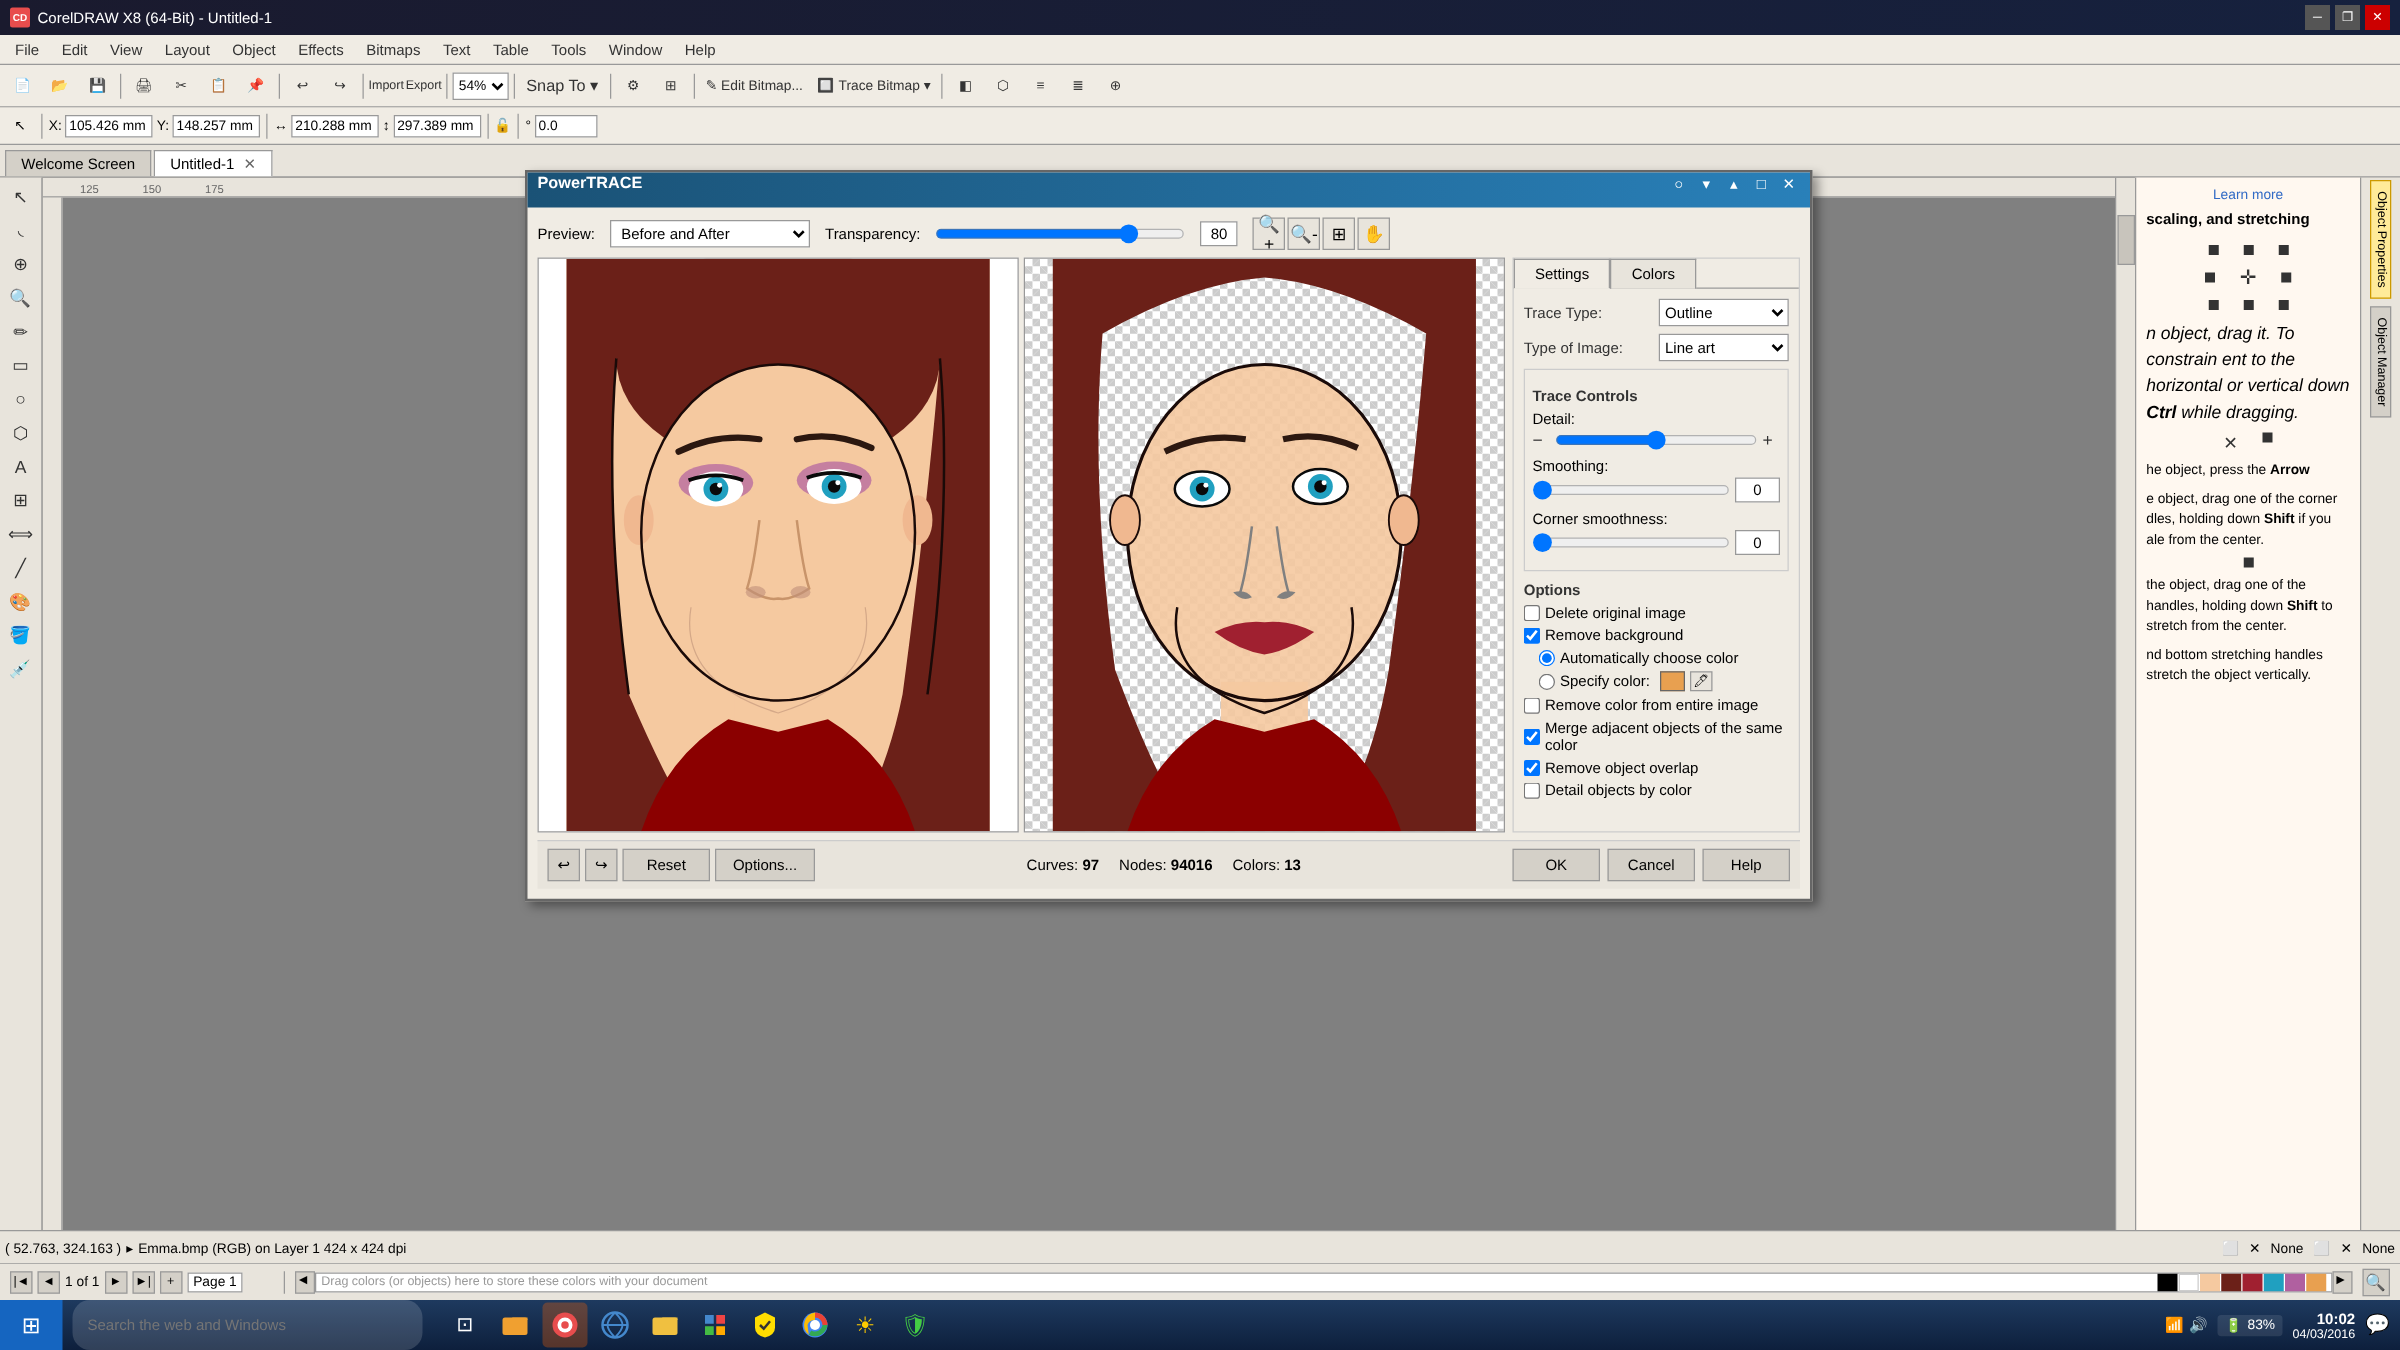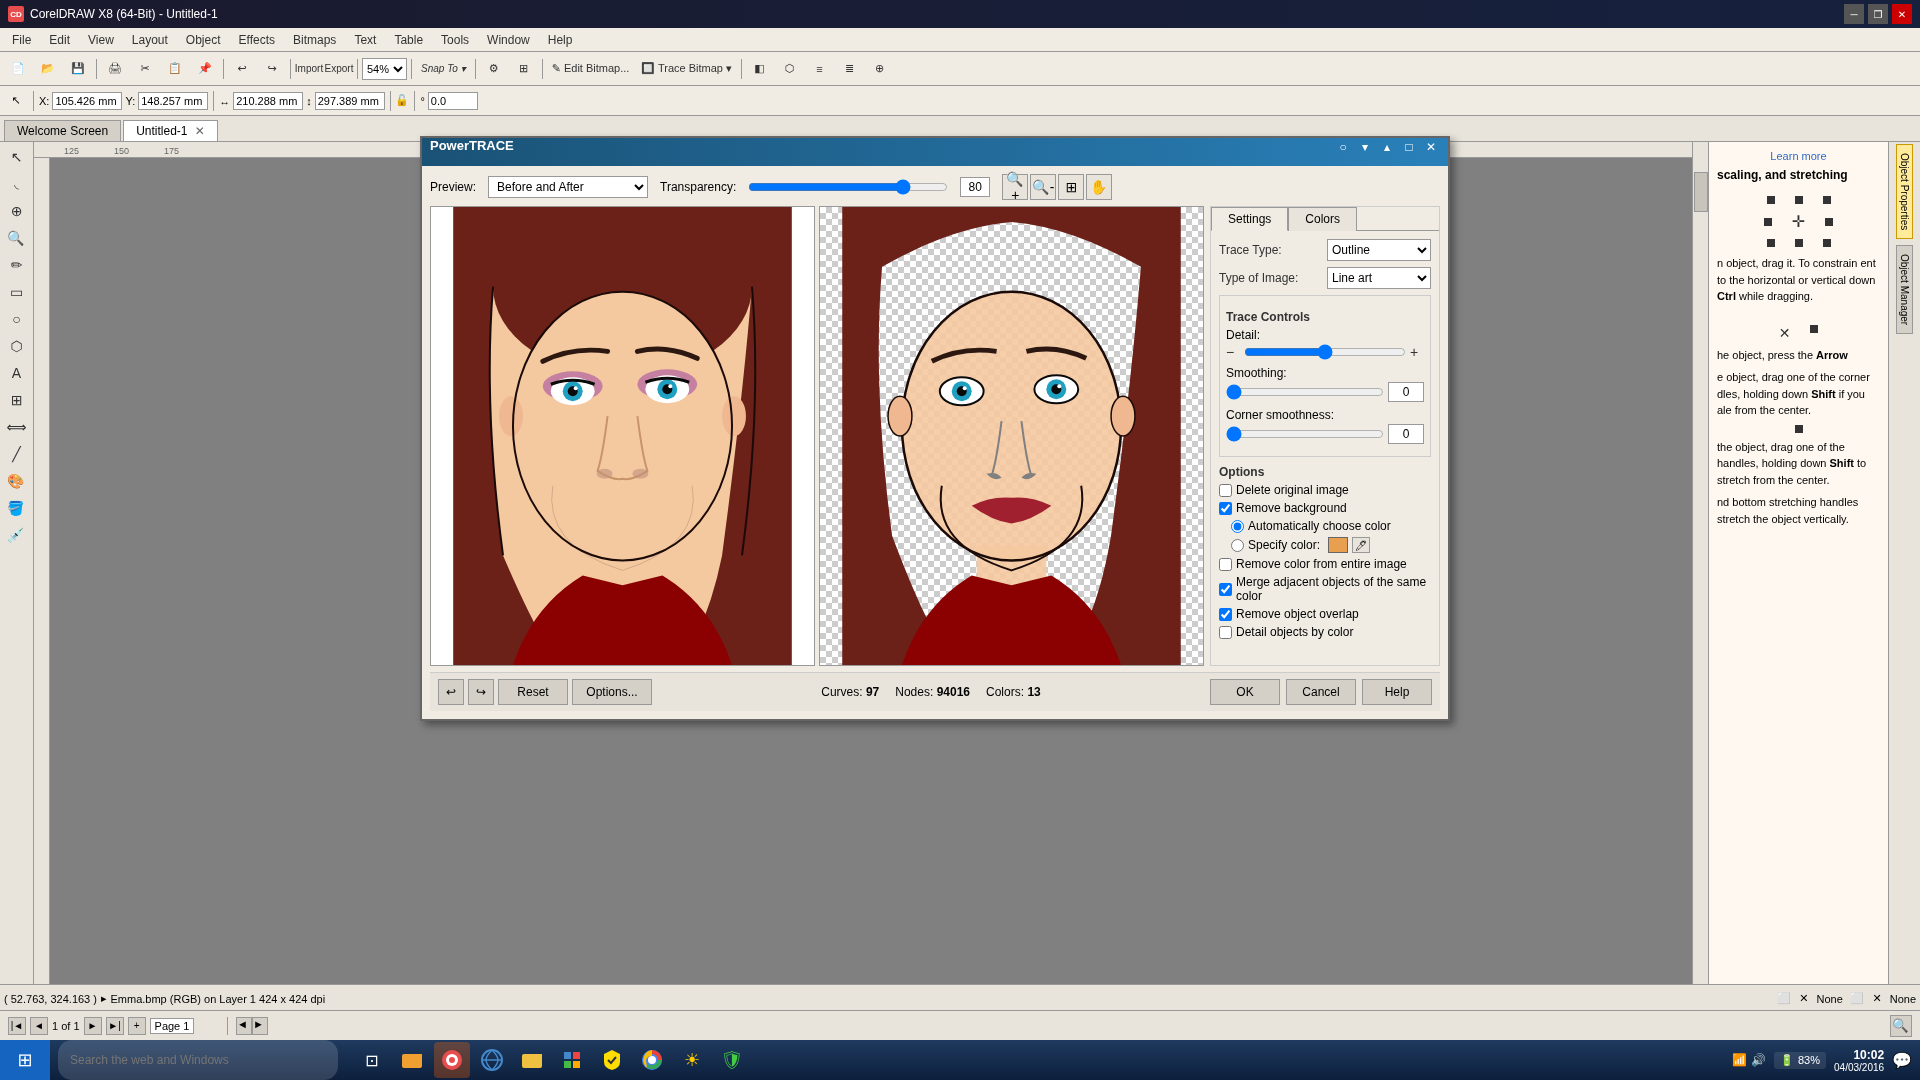--- a/index.html
+++ b/index.html
@@ -538,21 +538,21 @@
   <button class="toolbar-btn">↩</button>
   <button class="toolbar-btn">↪</button>
   <div class="toolbar-separator"></div>
   <button class="toolbar-btn" style="font-size:10px;">Import</button>
   <button class="toolbar-btn" style="font-size:10px;">Export</button>
   <div class="toolbar-separator"></div>
   <select style="height:22px; font-size:11px; border:1px solid #999; background:white;">
     <option>54%</option>
   </select>
   <div class="toolbar-separator"></div>
-  <button class="toolbar-btn" style="width:auto; padding:0 4px; font-size:10px;font-style:italic;">Snap To ▾</button>
+  <button class="toolbar-btn" style="width:auto; padding:0 4px; font-size:13px;">Snap To ▾</button>
   <div class="toolbar-separator"></div>
   <button class="toolbar-btn">⚙</button>
   <button class="toolbar-btn">⊞</button>
   <div class="toolbar-separator"></div>
   <button class="toolbar-btn" style="width:auto;padding:0 4px;font-size:11px;">✎ Edit Bitmap...</button>
   <button class="toolbar-btn" style="width:auto;padding:0 4px;font-size:11px;">🔲 Trace Bitmap ▾</button>
   <div class="toolbar-separator"></div>
   <button class="toolbar-btn">◧</button>
   <button class="toolbar-btn">⬡</button>
   <button class="toolbar-btn">≡</button>
@@ -647,21 +647,21 @@
         <div class="cross-center">✛</div>
         <div class="handle-sq"></div>
       </div>
       <div class="handle-row">
         <div class="handle-sq"></div>
         <div class="handle-sq"></div>
         <div class="handle-sq"></div>
       </div>
     </div>
 
-    <p style="font-size:11px;line-height:1.5;margin-bottom:20px;">n object, drag it. To constrain ent to the horizontal or vertical down <strong>Ctrl</strong> while dragging.</p>
+    <p style="font-size:14px;line-height:1.5;margin-bottom:6px;font-style:italic;">n object, drag it. To constrain ent to the horizontal or vertical down <strong>Ctrl</strong> while dragging.</p>
 
     <div style="display:flex;justify-content:center;margin:6px 0;">
       <span class="x-mark">✕</span>
       <div class="handle-sq" style="margin-left:20px;"></div>
     </div>
 
     <p style="font-size:11px;line-height:1.5;margin-bottom:6px;">he object, press the <strong>Arrow</strong></p>
     <p style="font-size:11px;line-height:1.5;margin-bottom:6px;">e object, drag one of the corner dles, holding down <strong>Shift</strong> if you ale from the center.</p>
 
     <div style="display:flex;justify-content:center;margin:6px 0;">
@@ -951,20 +951,34 @@
       <span> of </span>
       <span>1</span>
     </span>
     <button style="width:18px;height:18px;background:#d4d0c8;border:1px solid #999;font-size:10px;cursor:pointer;">►</button>
     <button style="width:18px;height:18px;background:#d4d0c8;border:1px solid #999;font-size:10px;cursor:pointer;">►|</button>
     <button style="width:18px;height:18px;background:#d4d0c8;border:1px solid #999;font-size:10px;cursor:pointer;">+</button>
     <span style="font-size:11px;border:1px solid #999;padding:1px 4px;background:white;">Page 1</span>
   </div>
   <div style="flex:1;display:flex;align-items:center;">
     <div style="width:16px;height:18px;background:#d4d0c8;border:1px solid #999;cursor:pointer;">◄</div>
+    <div style="flex:1;height:16px;border:1px solid #999;background:white;display:flex;align-items:center;padding:0 4px;">
+      <span style="font-size:10px;color:#999;">Drag colors (or objects) here to store these colors with your document</span>
+
+      <div style="display:flex;gap:1px;margin-left:auto;">
+        <div style="width:16px;height:14px;background:#000;"></div>
+        <div style="width:16px;height:14px;background:#fff;border:1px solid #ccc;"></div>
+        <div style="width:16px;height:14px;background:#f5c9a0;"></div>
+        <div style="width:16px;height:14px;background:#6b2018;"></div>
+        <div style="width:16px;height:14px;background:#a02030;"></div>
+        <div style="width:16px;height:14px;background:#20a0c0;"></div>
+        <div style="width:16px;height:14px;background:#b060a0;"></div>
+        <div style="width:16px;height:14px;background:#e8a050;"></div>
+      </div>
+    </div>
     <div style="width:16px;height:18px;background:#d4d0c8;border:1px solid #999;cursor:pointer;">►</div>
   </div>
   <button style="width:22px;height:22px;background:#d4d0c8;border:1px solid #999;cursor:pointer;">🔍</button>
 </div>
 
 <div class="bottom-bar" style="position:fixed;bottom:68px;left:0;width:1920px;z-index:39;">
   <span>( 52.763, 324.163 )</span>
   <span>▸</span>
   <span>Emma.bmp (RGB) on Layer 1 424 x 424 dpi</span>
   <span style="margin-left:auto;display:flex;align-items:center;gap:8px;">

